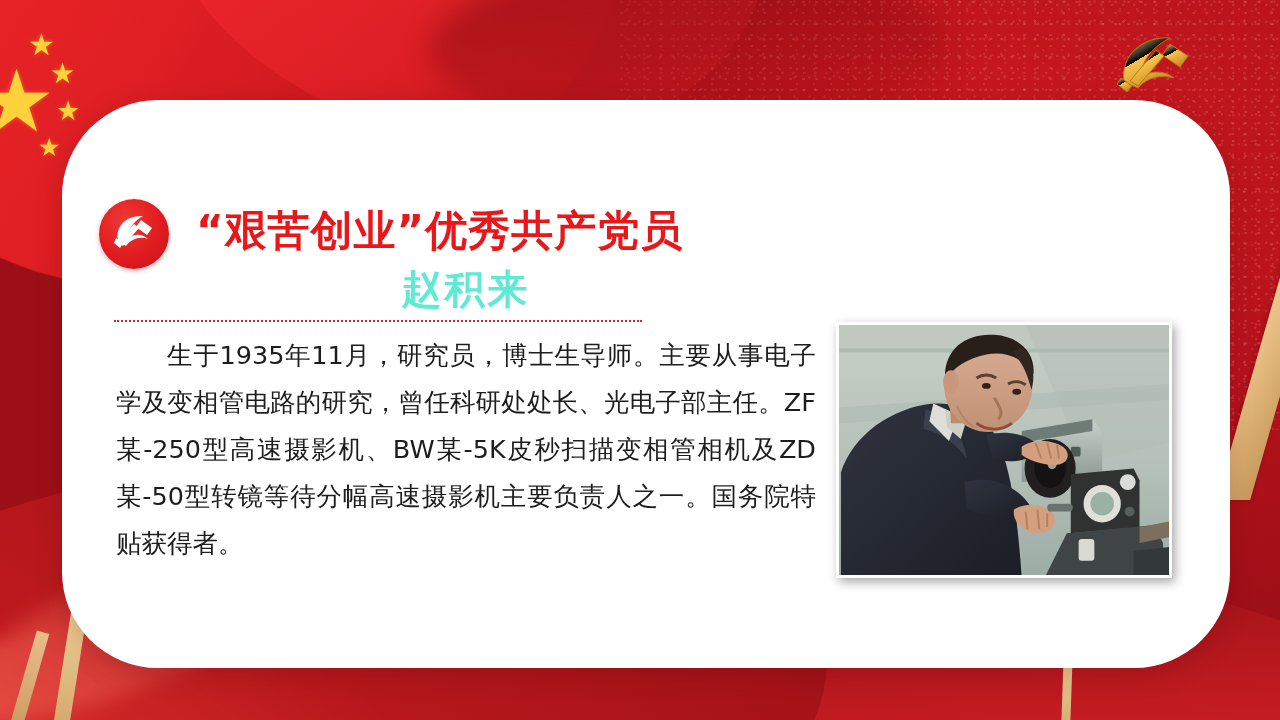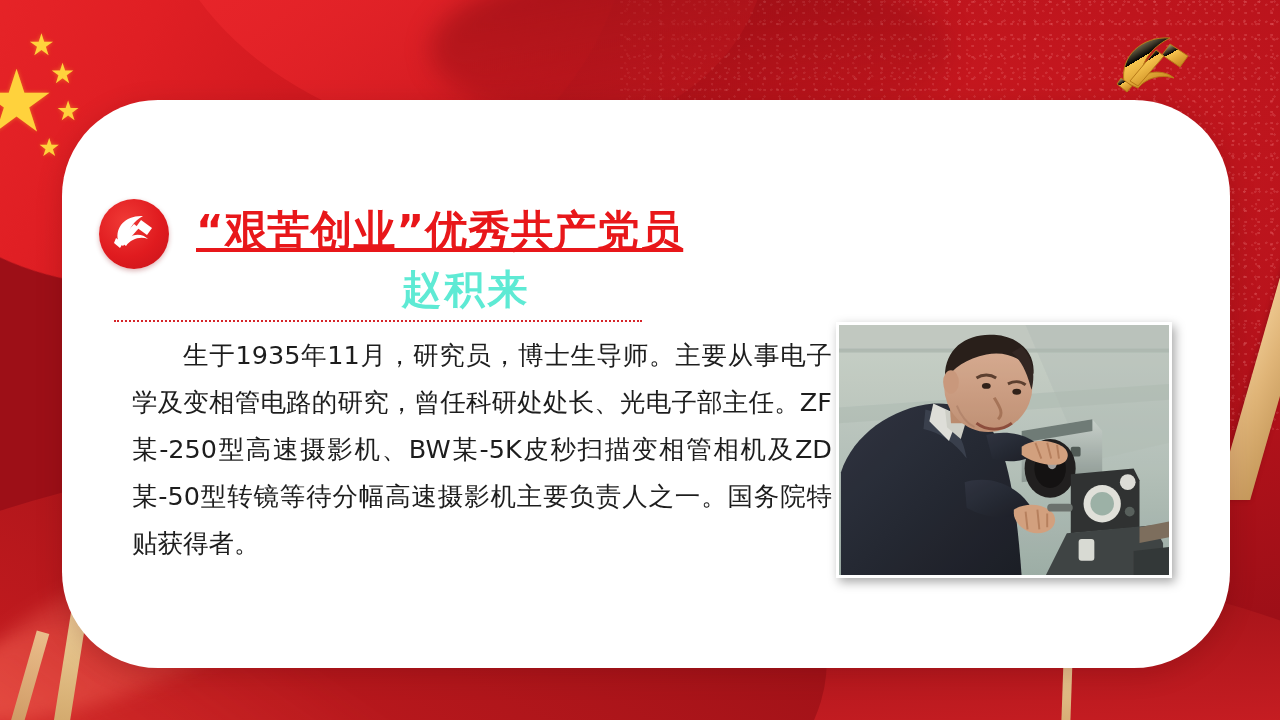--- a/index.html
+++ b/index.html
@@ -190,21 +190,20 @@
   .title-main {
     position: absolute;
     left: 196px; top: 203px;
     width: 540px;
     font-size: 42px;
     font-weight: bold;
     color: #e8171a;
     letter-spacing: 1px;
     white-space: nowrap;
     font-family: "DejaVu Sans", "Liberation Sans", sans-serif;
-    text-decoration: underline;
   }
   .title-name {
     position: absolute;
     left: 196px; top: 262px;
     width: 540px;
     text-align: center;
     font-size: 40px;
     font-weight: bold;
     color: #5eead4;
     letter-spacing: 3px;
@@ -222,21 +221,20 @@
   .body-text {
     position: absolute;
     left: 116px; top: 332px;
     width: 700px;
     font-size: 25.5px;
     line-height: 47px;
     color: #1d1d1d;
     text-indent: 2em;
     text-align: justify;
     font-family: "DejaVu Sans", "Liberation Sans", sans-serif;
-    margin-left: 16px;
   }
 
   
   .photo-frame {
     position: absolute;
     left: 836px; top: 322px;
     width: 336px; height: 256px;
     border: 3px solid #ffffff;
     box-sizing: border-box;
     box-shadow: 3px 4px 10px rgba(0,0,0,.35);

